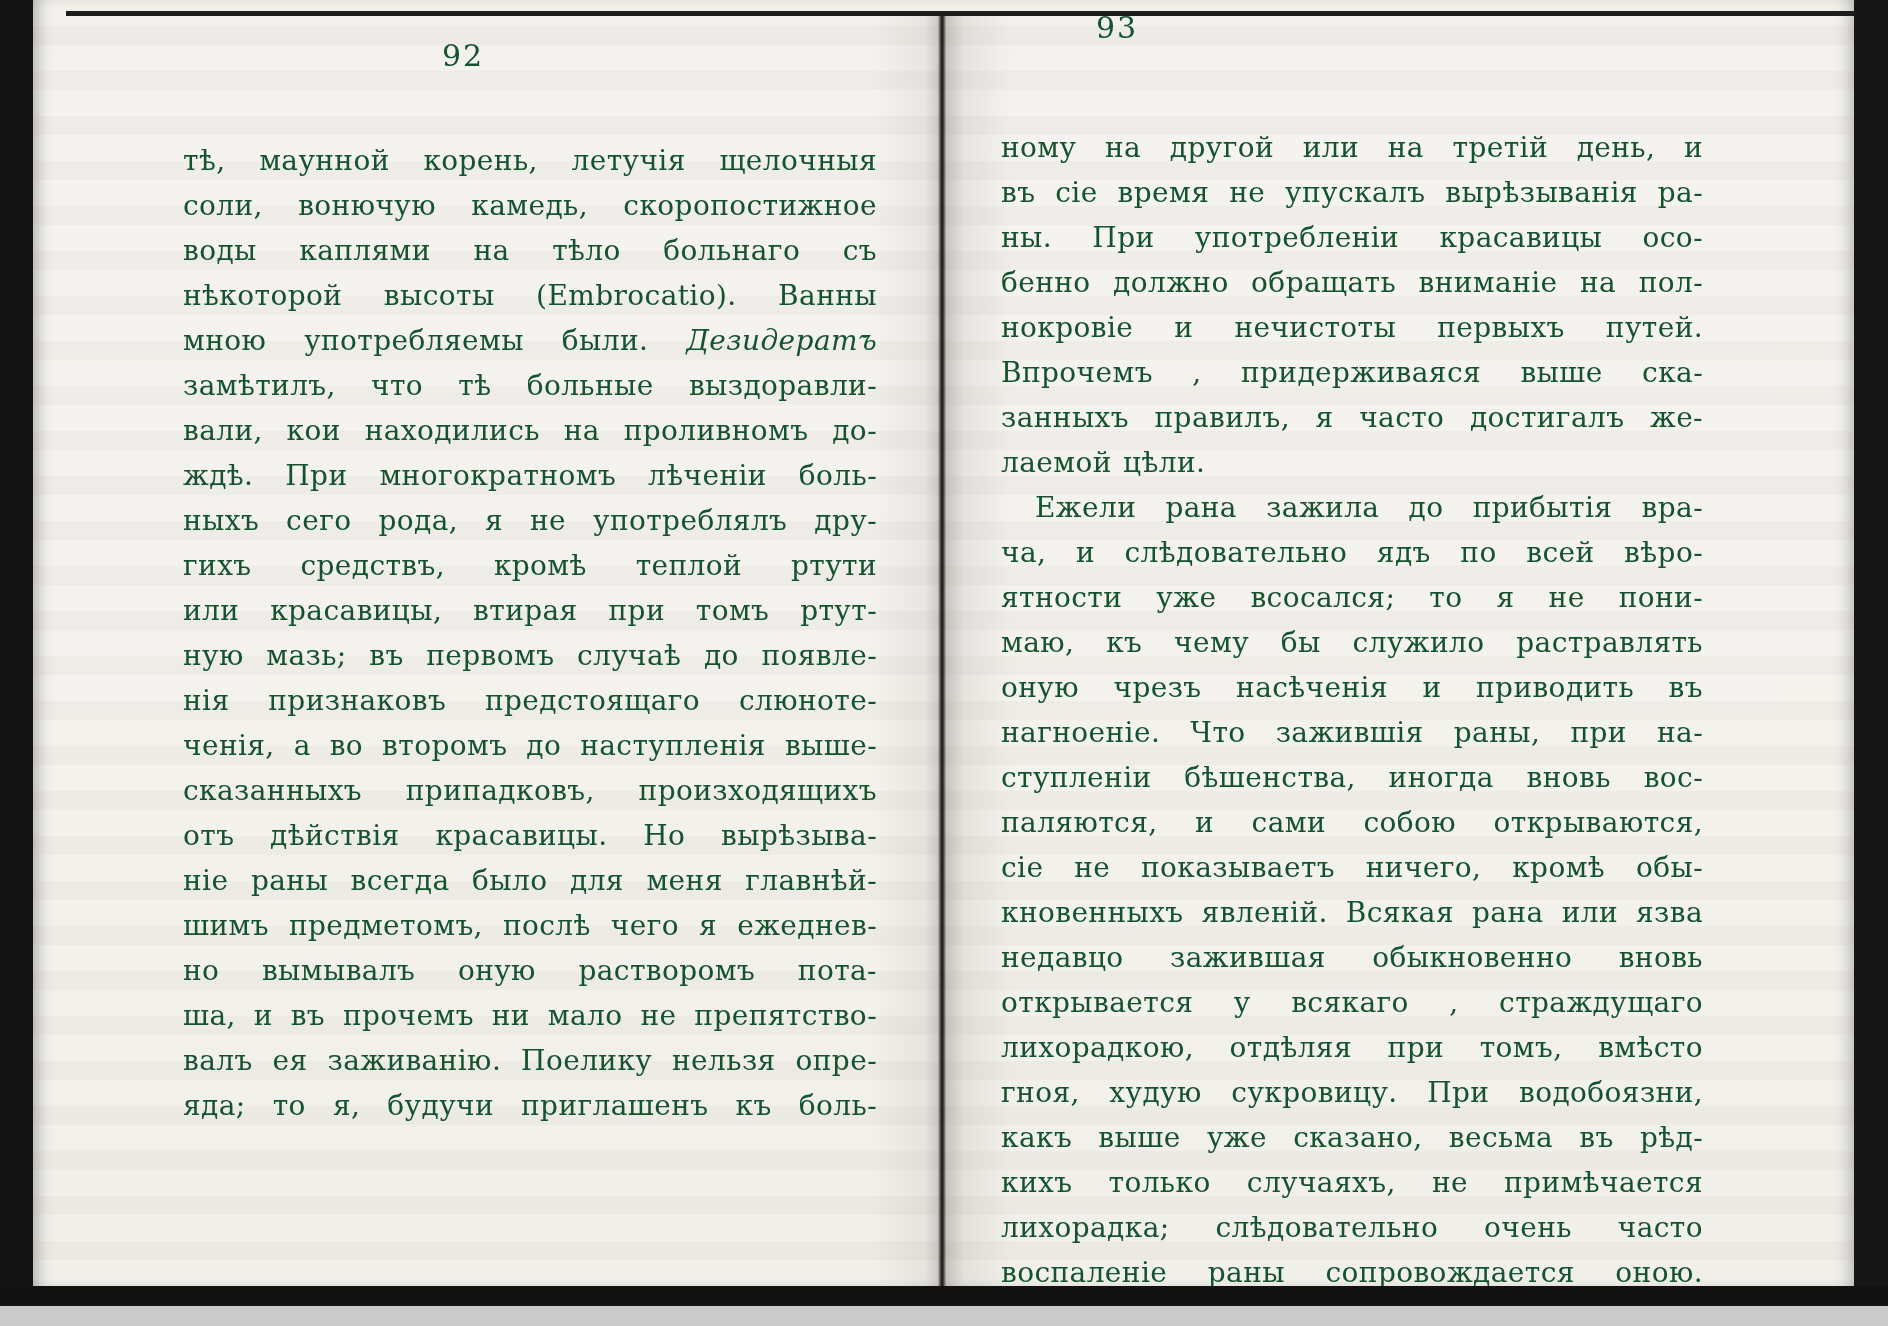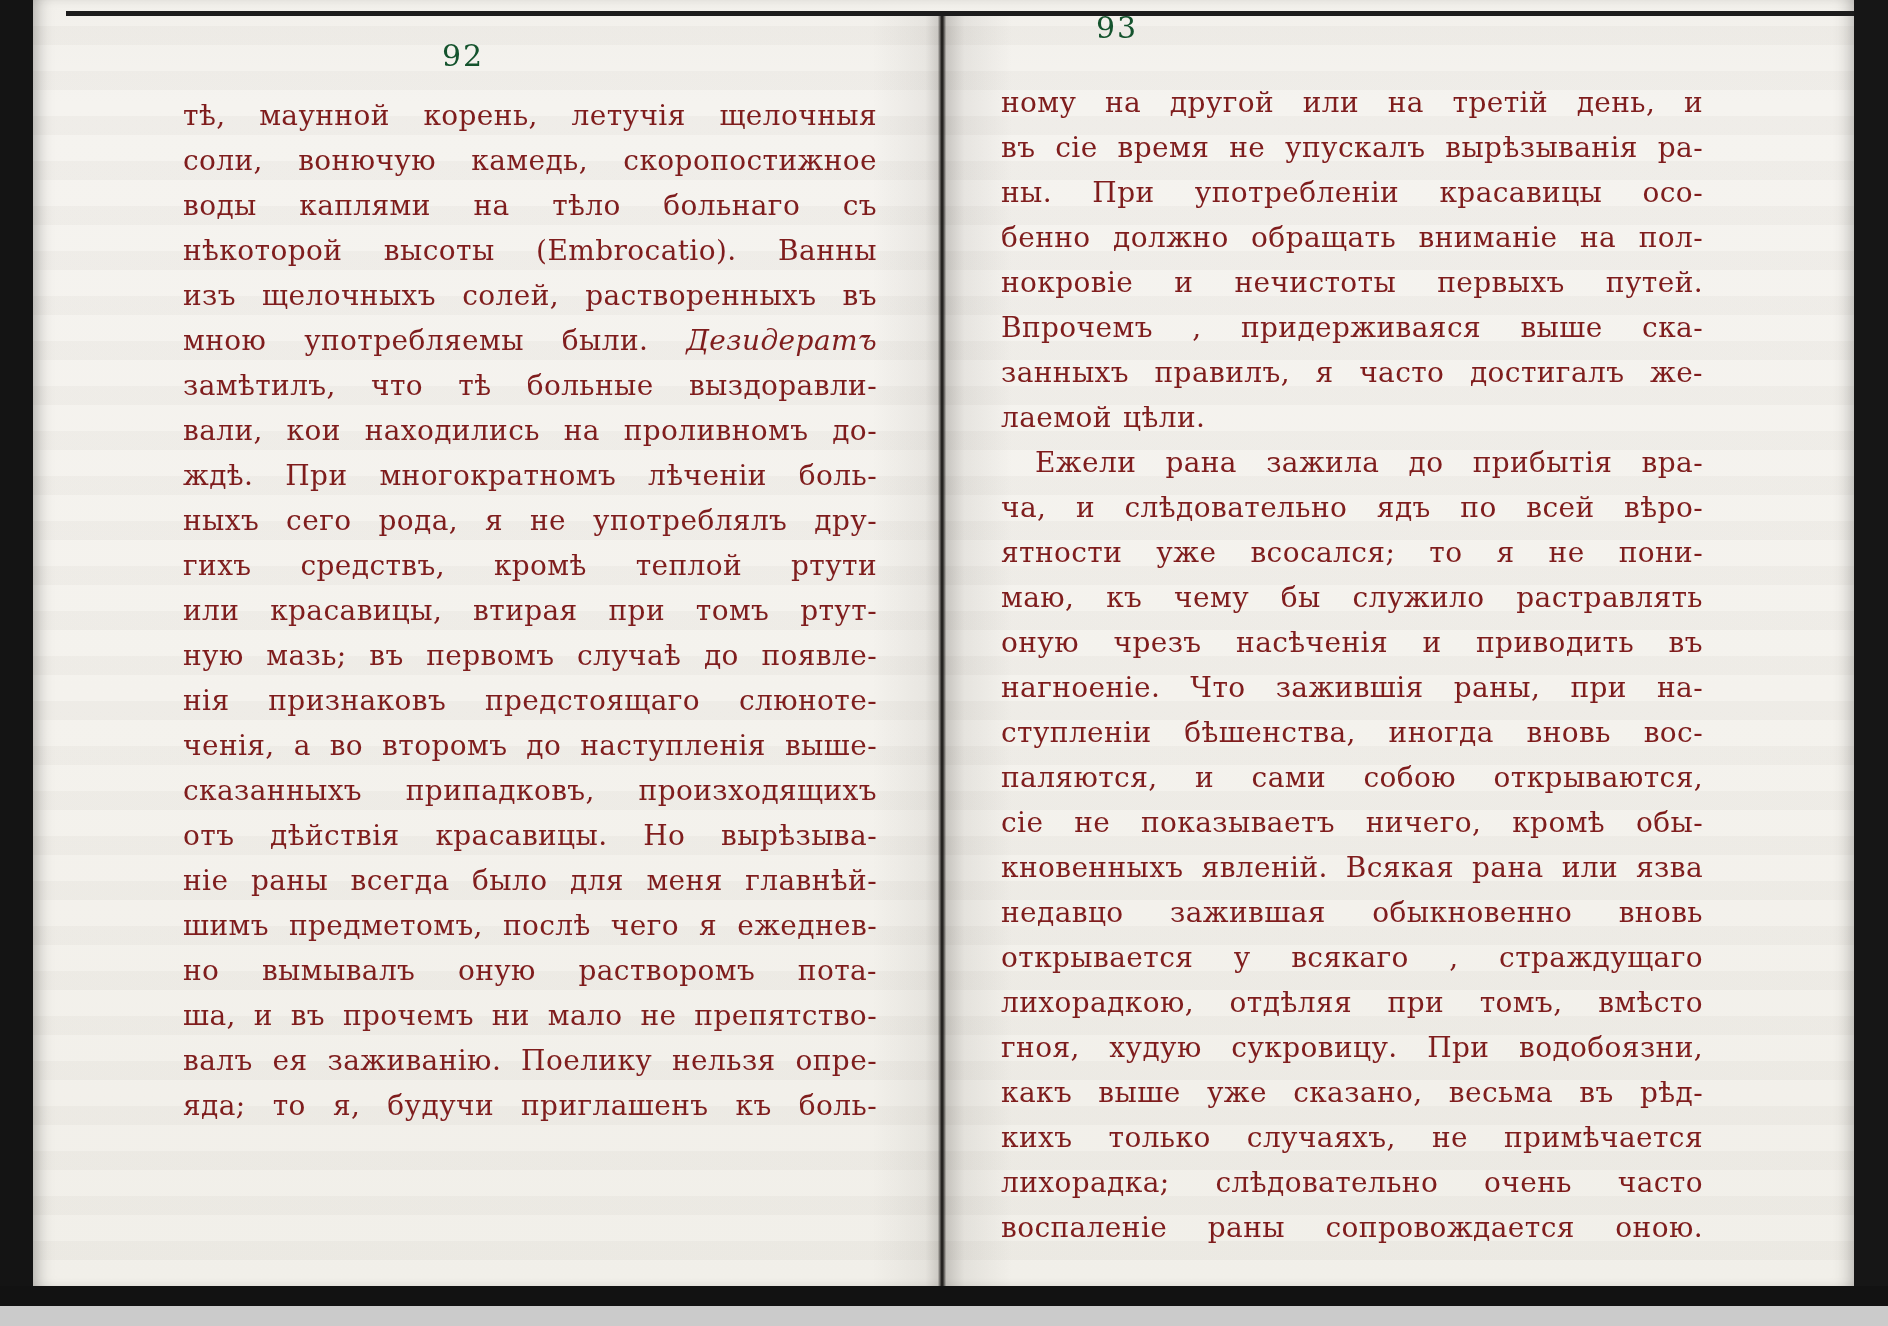--- a/index.html
+++ b/index.html
@@ -40,22 +40,23 @@
   }
   
   .pagenum{
     position:absolute;color:#14532d;font-size:30px;letter-spacing:2px;
     font-weight:normal;
   }
   .pagenum.pn-left{left:418px;top:38px;width:90px;text-align:center;}
   .pagenum.pn-right{left:1072px;top:10px;width:90px;text-align:center;}
   
   .col{
-    position:absolute;color:#7f1d1d;font-size:28px;letter-spacing:.4px;
+    position:absolute;color:#14532d;font-size:28px;letter-spacing:.4px;
     word-spacing:2px;
+    margin-top:45px;
   }
   .col-left{left:183px;top:93px;width:694px;}
   .col-right{left:1001px;top:80px;width:702px;}
   .line{
     height:45px;line-height:45px;white-space:nowrap;
     text-align:justify;text-align-last:justify;
   }
   .line.no-just{text-align:left;text-align-last:left;}
   .line.indent{padding-left:34px;}
   .line .it{font-style:italic;}
@@ -69,21 +70,20 @@
   </div>
 
   <div class="pagenum pn-left">92</div>
   <div class="pagenum pn-right">93</div>
 
   <div class="col col-left" id="left-col">
       <div class="line"><span>тѣ, маунной корень, летучія щелочныя</span></div>
       <div class="line"><span>соли, вонючую камедь, скоропостижное</span></div>
       <div class="line"><span>воды каплями на тѣло больнаго съ</span></div>
       <div class="line"><span>нѣкоторой высоты (Embrocatio). Ванны</span></div>
-      <div class="line"><span>изъ щелочныхъ солей, растворенныхъ въ</span></div>
       <div class="line"><span>мною употребляемы были. </span><span class="it">Дезидератъ</span></div>
       <div class="line"><span>замѣтилъ, что тѣ больные выздоравли-</span></div>
       <div class="line"><span>вали, кои находились на проливномъ до-</span></div>
       <div class="line"><span>ждѣ. При многократномъ лѣченіи боль-</span></div>
       <div class="line"><span>ныхъ сего рода, я не употреблялъ дру-</span></div>
       <div class="line"><span>гихъ средствъ, кромѣ теплой ртути</span></div>
       <div class="line"><span>или красавицы, втирая при томъ ртут-</span></div>
       <div class="line"><span>ную мазь; въ первомъ случаѣ до появле-</span></div>
       <div class="line"><span>нія признаковъ предстоящаго слюноте-</span></div>
       <div class="line"><span>ченія, а во второмъ до наступленія выше-</span></div>

